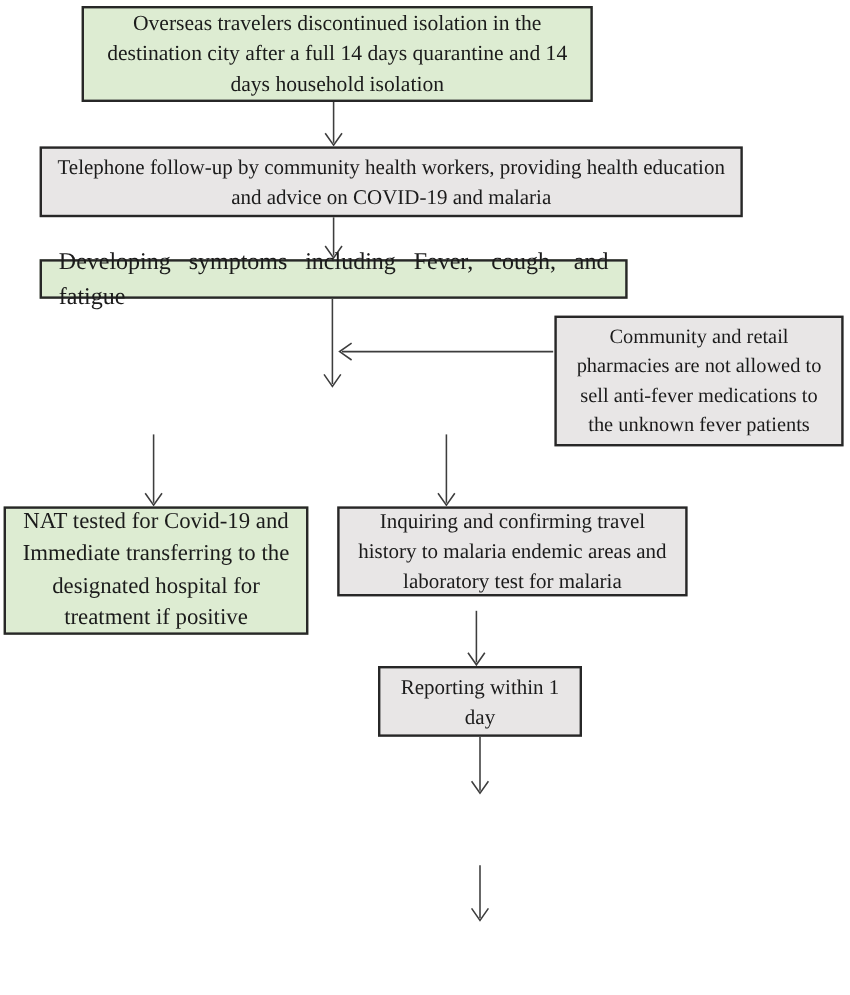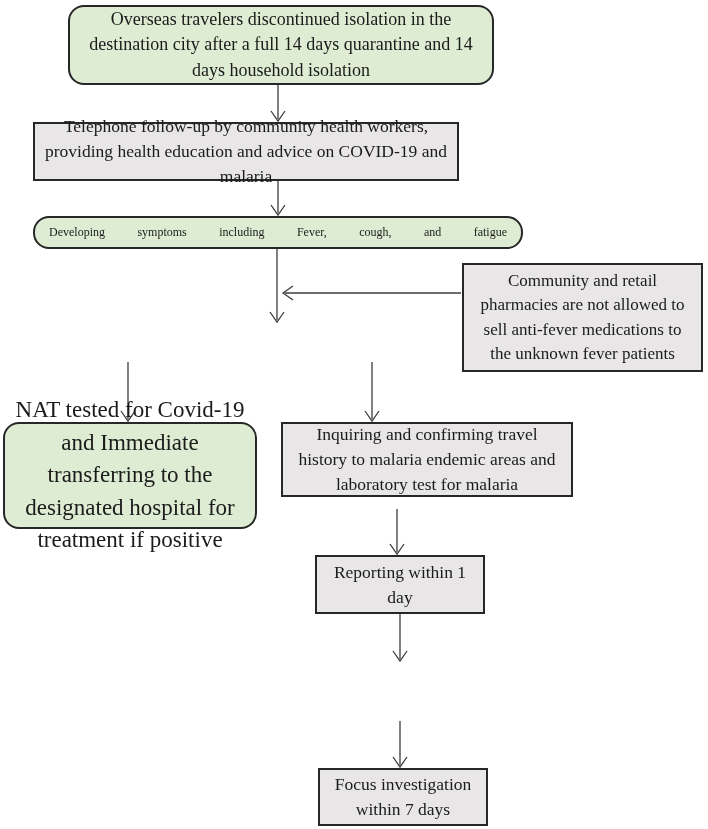--- a/index.html
+++ b/index.html
@@ -21,41 +21,41 @@
     position:absolute;
     box-sizing:border-box;
     border:2px solid var(--border);
     display:flex;
     align-items:center;
     justify-content:center;
     text-align:center;
     line-height:1.42;
     padding:2px 8px;
   }
-  .node.green{background:var(--green-fill);border-radius:16px;}
+  .node.green{background:var(--green-fill);}
   .node.gray{background:var(--gray-fill);}
   .node .txt{width:100%;}
   .node.justify .txt{
     text-align:justify;
     text-align-last:justify;
     padding:0 6px;
   }
   svg.arrows{position:absolute;left:0;top:0;width:708px;height:829px;pointer-events:none;}
   svg.arrows line, svg.arrows polyline{
     stroke:var(--arrow);
     stroke-width:1.3;
     fill:none;
   }
   
   #n1{left:68px;  top:5px;   width:426px; height:80px;  font-size:18px;}
-  #n2{left:33px;  top:122px; width:426px; height:59px;  font-size:17.5px;}
-  #n3{left:33px;  top:216px; width:490px; height:33px;  font-size:12px;}
+  #n2{left:33px;  top:122px; width:586px; height:59px;  font-size:17.5px;}
+  #n3{left:33px;  top:216px; width:490px; height:33px;  font-size:20px;}
   #n4{left:462px; top:263px; width:241px; height:109px; font-size:17px;}
   #n5{left:108px; top:323px; width:337px; height:39px;  font-size:17px;}
-  #n6{left:3px;   top:422px; width:254px; height:107px; font-size:23px;justify-content:center;}
+  #n6{left:3px;   top:422px; width:254px; height:107px; font-size:19px;justify-content:center;}
   #n7{left:281px; top:422px; width:292px; height:75px;  font-size:17.5px;}
   #n8{left:315px; top:555px; width:170px; height:59px;  font-size:17.5px;}
   #n9{left:318px; top:662px; width:165px; height:59px;  font-size:17.5px;}
   #n10{left:318px;top:768px; width:170px; height:58px;  font-size:17.5px;}
 </style>
 </head>
 <body>
 
 <div class="canvas">
 
@@ -130,17 +130,14 @@
 
   <div id="n7" class="node gray">
     <div class="txt">Inquiring and confirming travel history to malaria endemic areas and laboratory test for malaria</div>
   </div>
 
   <div id="n8" class="node gray">
     <div class="txt">Reporting within 1 day</div>
   </div>
 
 
-  <div id="n10" class="node gray">
-    <div class="txt">Focus investigation within 7 days</div>
-  </div>
 
 </div>
 
 </body></html>

